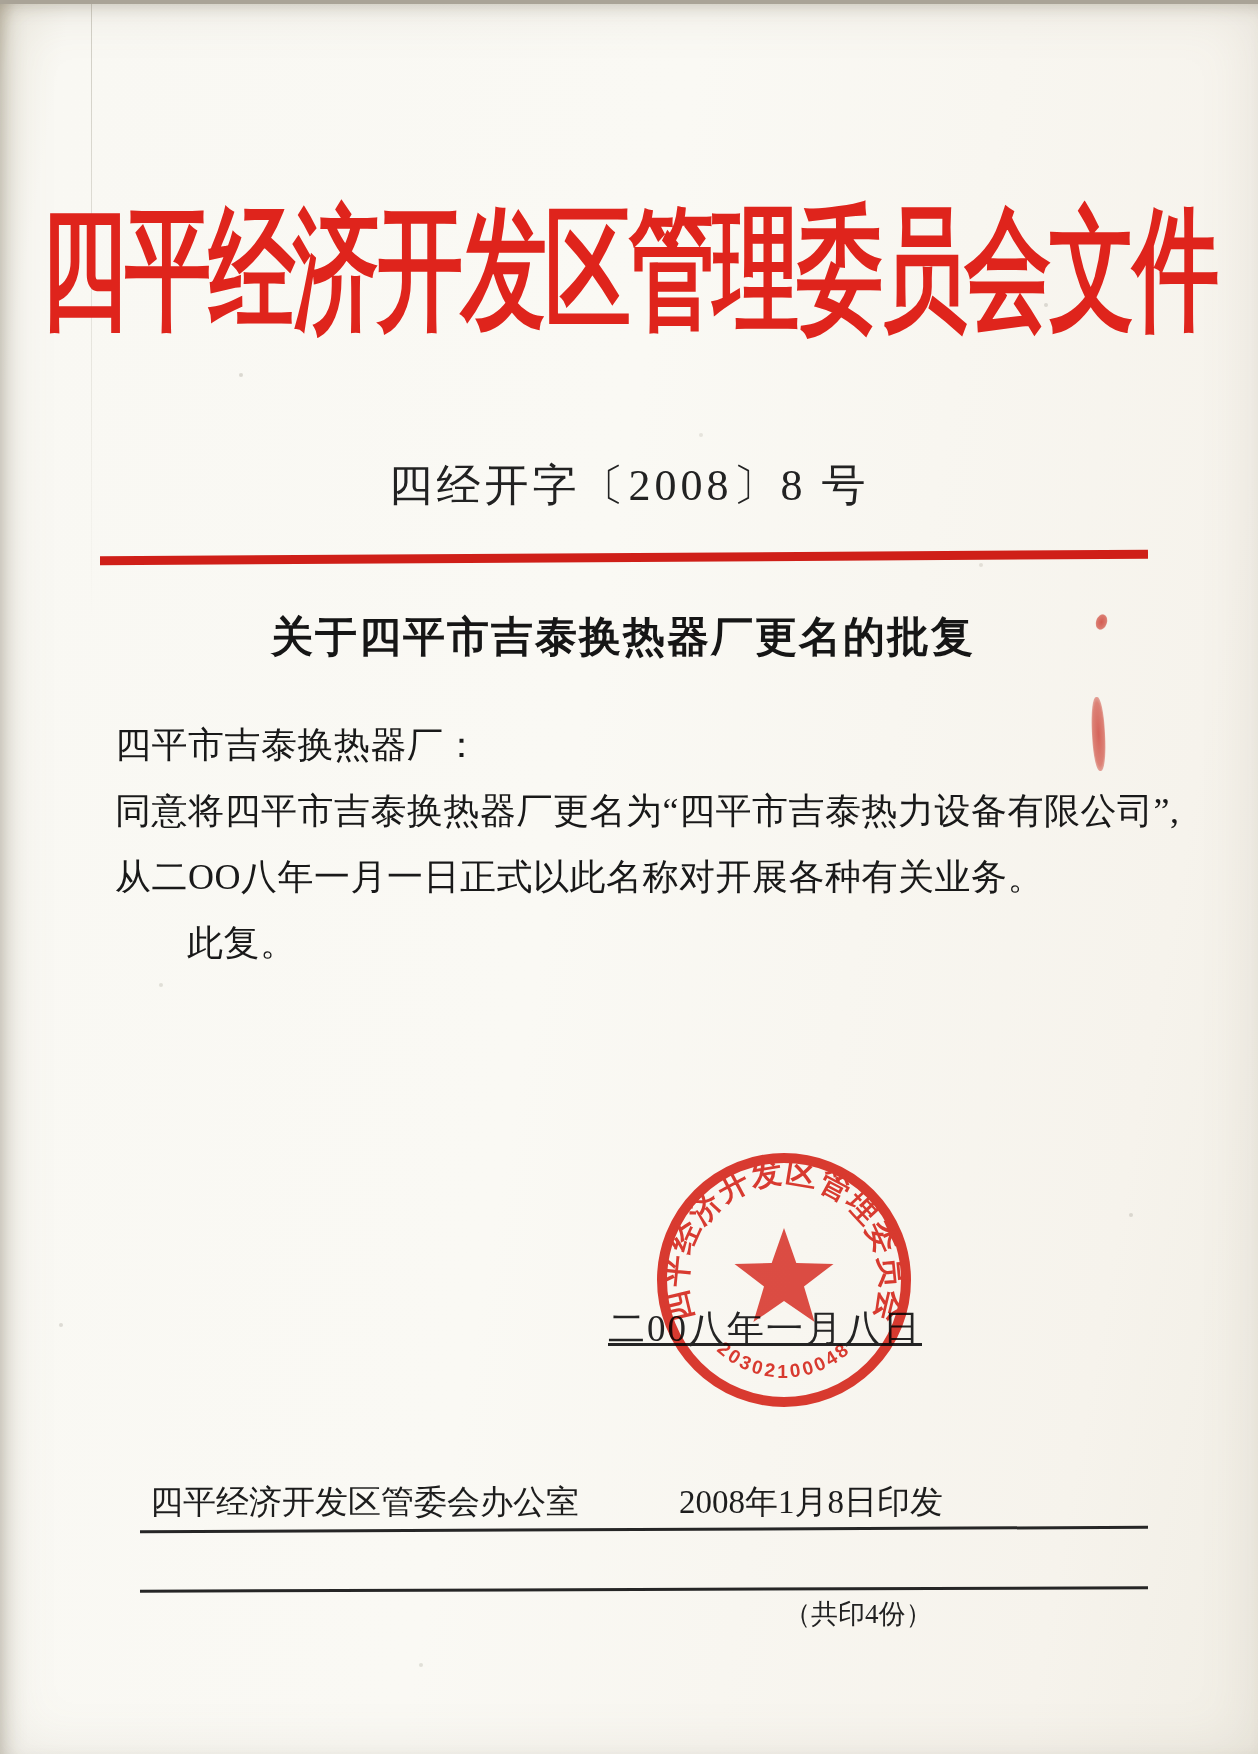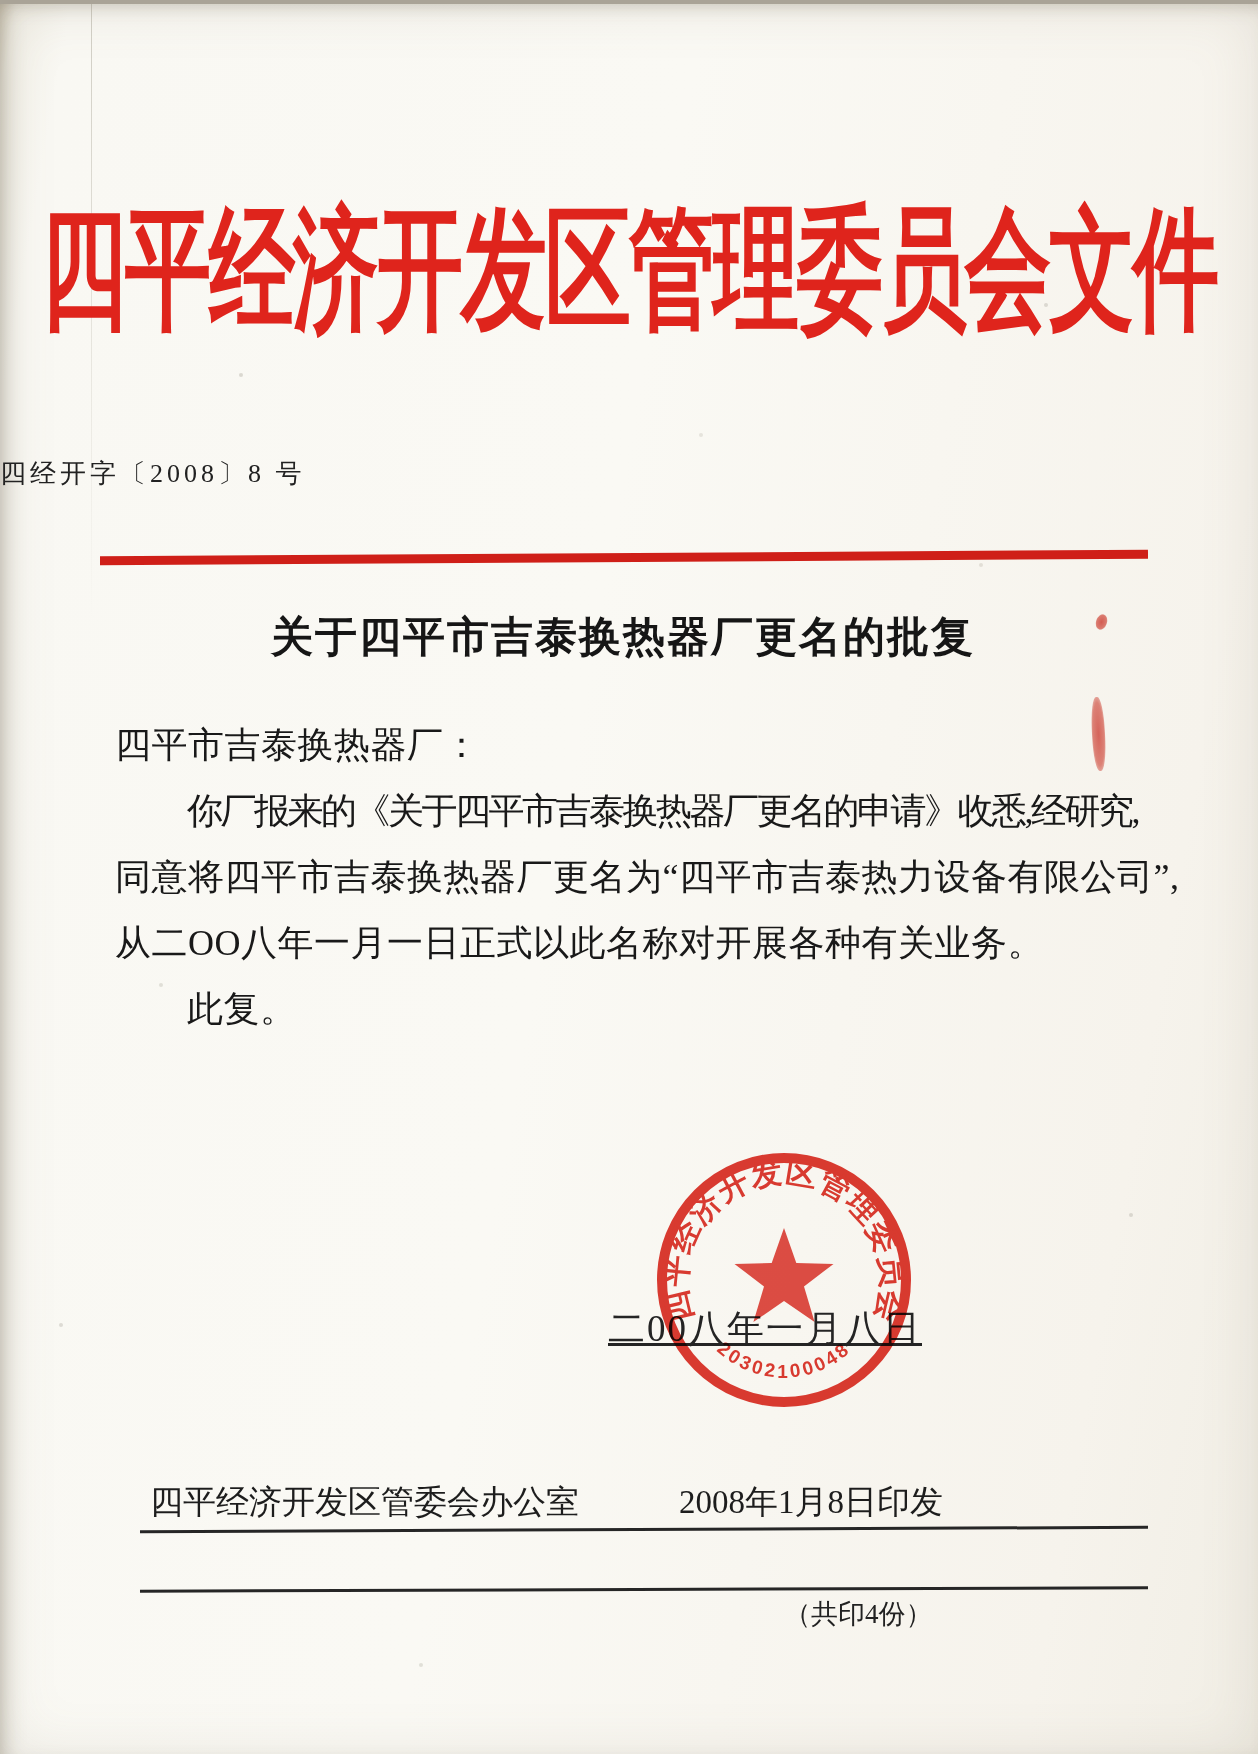--- a/index.html
+++ b/index.html
@@ -21,22 +21,22 @@
       420px 1660px 0 1px rgba(110,104,88,.18), 980px 560px 0 1px rgba(110,104,88,.16),
       60px 1320px 0 1px rgba(110,104,88,.2), 700px 430px 0 1px rgba(110,104,88,.14);}
 
   .header-title{
     position:absolute;top:176px;left:0;right:0;
     text-align:center;white-space:nowrap;
     font-size:86px;font-weight:bold;color:#df241c;
     letter-spacing:-2px;
     transform:scaleY(1.55);transform-origin:top center;
   }
-  .doc-number{position:absolute;top:452px;left:0;right:0;
-    font-size:26px;letter-spacing:4px;color:#222;}
+  .doc-number{position:absolute;top:452px;left:0;right:0;text-align:center;
+    font-size:44px;letter-spacing:4px;color:#222;}
   .red-rule{position:absolute;top:549px;left:100px;width:1048px;height:9px;
     background:#cf1f18;transform:rotate(-0.35deg);}
   .doc-title{position:absolute;top:605px;left:0;right:12px;text-align:center;
     font-family:"Liberation Sans","DejaVu Sans",sans-serif;
     font-size:42px;font-weight:bold;letter-spacing:2px;color:#161616;}
 
   .body-text{position:absolute;top:708px;left:115px;width:1034px;
     font-size:36px;line-height:66px;color:#191919;}
   .body-line{white-space:nowrap;letter-spacing:.5px;}
   .body-line.indent{text-indent:72px;}
@@ -78,21 +78,20 @@
   <div class="header-title">四平经济开发区管理委员会文件</div>
 
   <div class="doc-number">四经开字〔2008〕8 号</div>
 
   <div class="red-rule"></div>
 
   <div class="doc-title">关于四平市吉泰换热器厂更名的批复</div>
 
   <div class="body-text">
     <div class="body-line">四平市吉泰换热器厂：</div>
-    <div class="body-line indent tight">你厂报来的《关于四平市吉泰换热器厂更名的申请》收悉,经研究,</div>
     <div class="body-line">同意将四平市吉泰换热器厂更名为“四平市吉泰热力设备有限公司”,</div>
     <div class="body-line">从二OO八年一月一日正式以此名称对开展各种有关业务。</div>
     <div class="body-line indent">此复。</div>
   </div>
 
   <div class="seal-date">二00八年一月八日</div>
 
   <svg class="seal" viewBox="-138 -138 276 276" xmlns="http://www.w3.org/2000/svg">
     <defs>
       <path id="arcTop" d="M -90,40 A 98,98 0 1 1 90,40" fill="none"></path>

